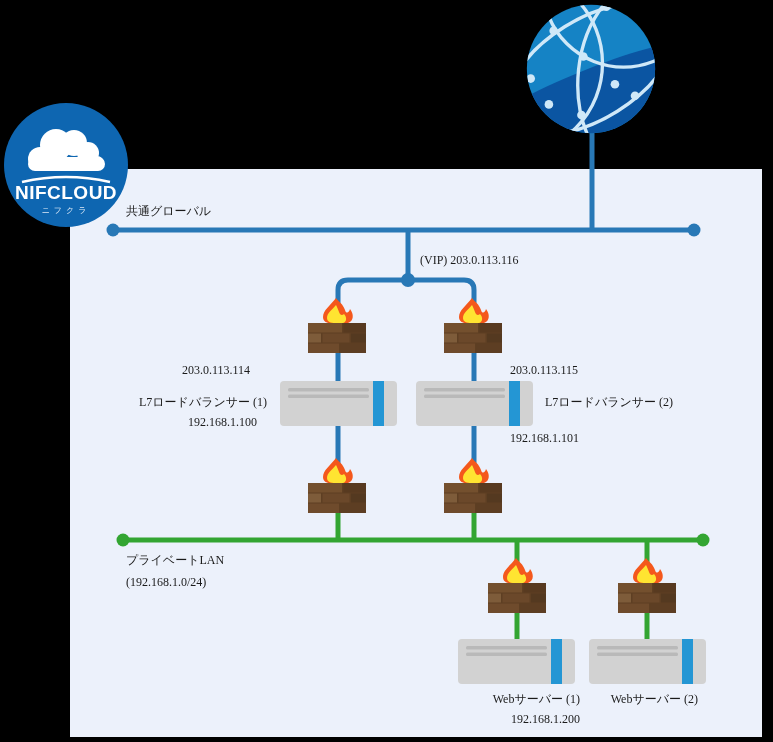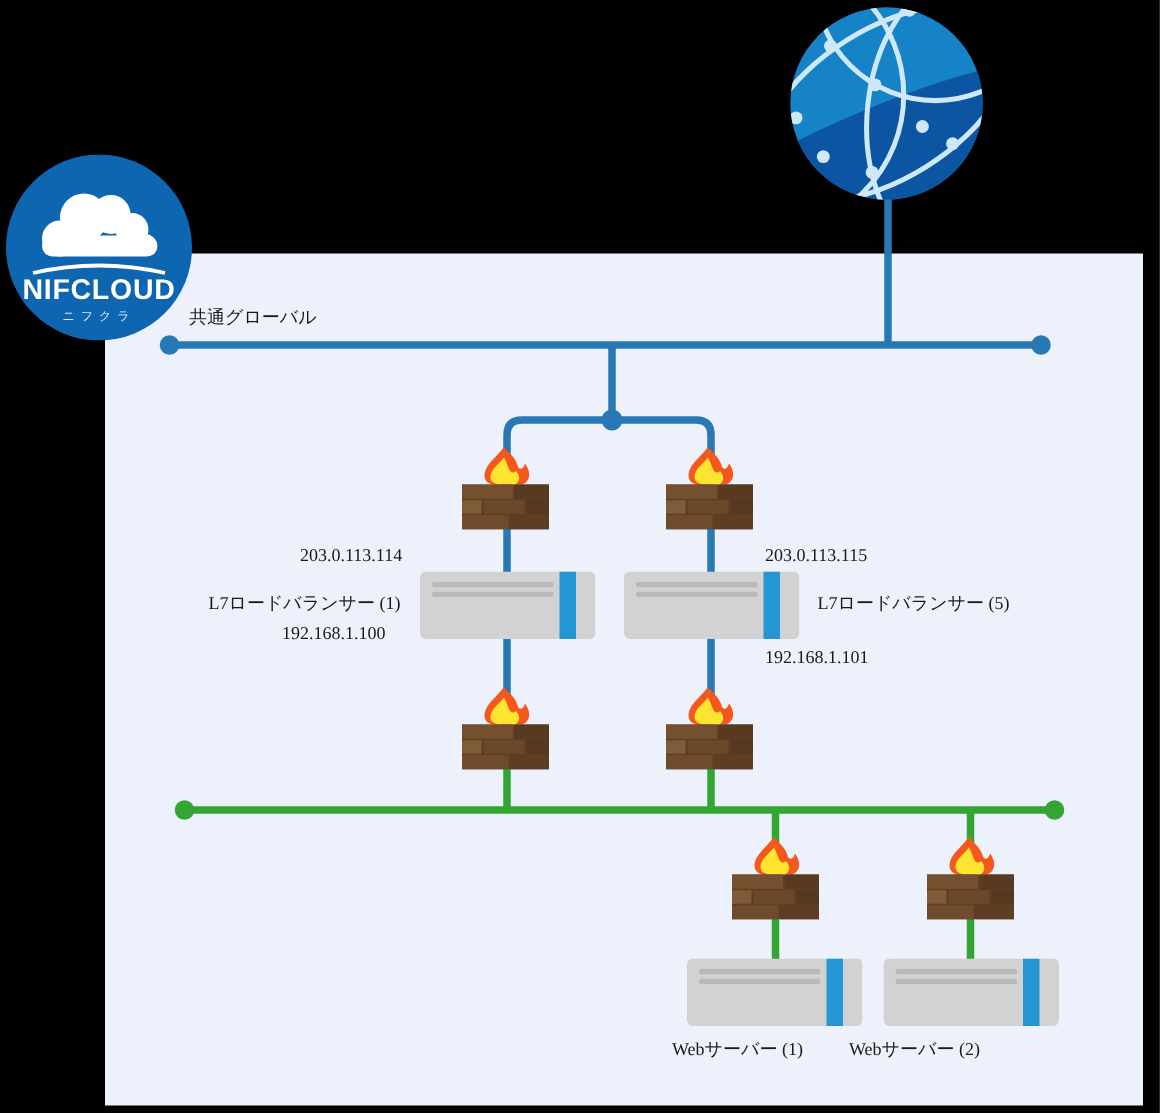--- a/index.html
+++ b/index.html
@@ -15,21 +15,21 @@
   svg.lines{position:absolute;left:0;top:0;width:773px;height:742px;}
   .line-blue{stroke:var(--line-blue,#2878b6);stroke-width:5;fill:none;}
   .line-green{stroke:var(--line-green,#33a532);stroke-width:5;fill:none;}
   .dot-blue{fill:var(--line-blue,#2878b6);}
   .dot-green{fill:var(--line-green,#33a532);}
   .icon{position:absolute;display:block;}
   .lbl{
     position:absolute;color:var(--text-color,#1a1a1a);
     font-size:12px;line-height:20px;white-space:nowrap;font-family:Liberation Serif, serif;
   }
-  .lbl.center{text-align:left;}
+  .lbl.center{text-align:right;}
   .lbl.right{text-align:left;}
   .two-line div{line-height:22px;}
   .web-label div{line-height:20px;}
 </style>
 </head>
 <body>
 
 <div id="stage">
 
   <svg width="0" height="0" style="position:absolute" aria-hidden="true">
@@ -157,33 +157,37 @@
 
   <svg class="icon" style="left:458px;top:639px" width="117" height="45">
       <use href="#sym-server"></use>
     </svg>
   <svg class="icon" style="left:589px;top:639px" width="117" height="45">
       <use href="#sym-server"></use>
     </svg>
 
   <div class="lbl" style="left:126px;top:201px">共通グローバル</div>
 
+  <div class="lbl" style="left:420px;top:250px">(VIP) 203.0.113.116</div>
 
-  <div class="lbl" style="left:200px;top:360px">203.0.113.114</div>
+  <div class="lbl" style="left:182px;top:360px">203.0.113.114</div>
   <div class="lbl right" style="right:506px;top:392px">L7ロードバランサー (1)</div>
   <div class="lbl" style="left:188px;top:412px">192.168.1.100</div>
 
   <div class="lbl" style="left:510px;top:360px">203.0.113.115</div>
-  <div class="lbl" style="left:545px;top:392px">L7ロードバランサー (5)</div>
+  <div class="lbl" style="left:545px;top:392px">L7ロードバランサー (2)</div>
   <div class="lbl" style="left:510px;top:428px">192.168.1.101</div>
 
   <div class="lbl two-line" style="left:126px;top:549px">
+    <div>プライベートLAN</div>
+    <div>(192.168.1.0/24)</div>
   </div>
 
   <div class="lbl center web-label" style="left:448px;top:689px;width:132px">
     <div>Webサーバー (1)</div>
+    <div>192.168.1.200</div>
   </div>
 
   <div class="lbl center web-label" style="left:566px;top:689px;width:132px">
     <div>Webサーバー (2)</div>
   </div>
 
 </div>
 
 </body></html>

